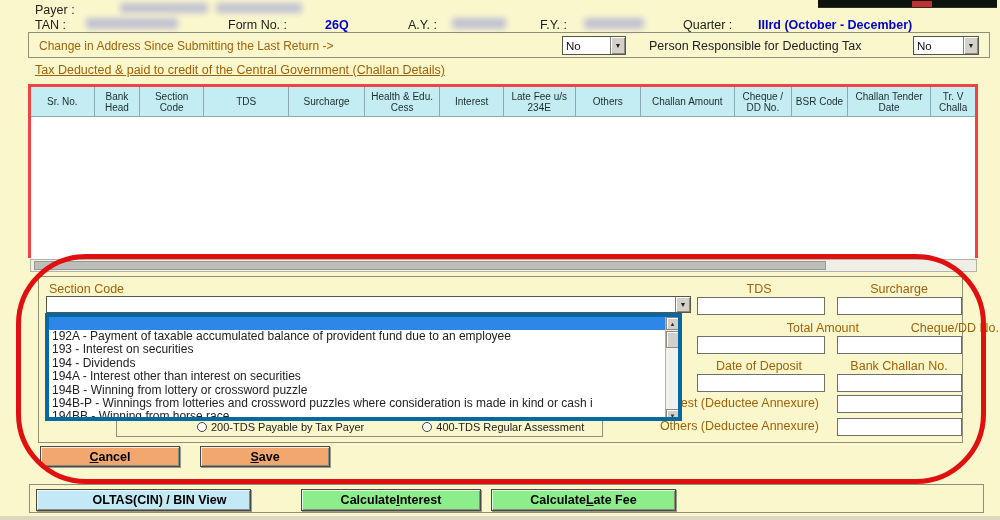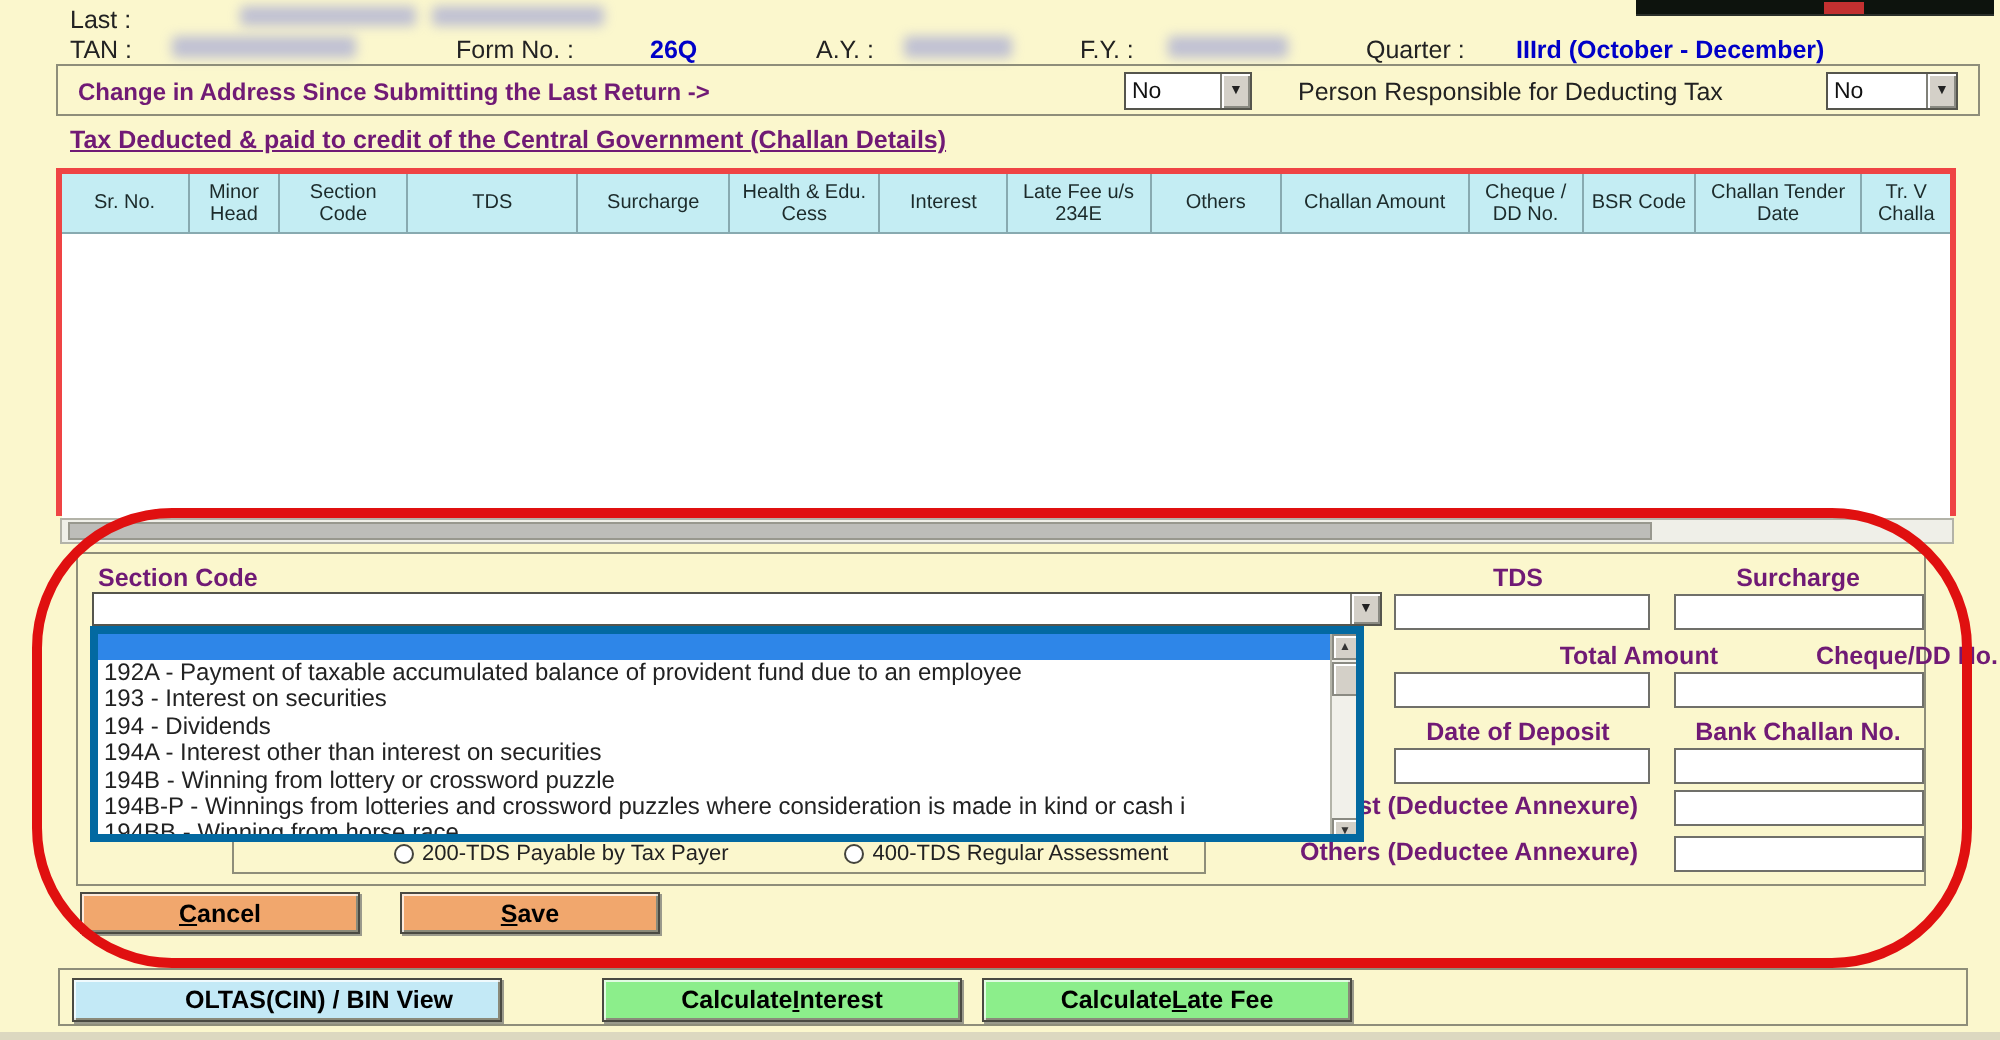--- a/index.html
+++ b/index.html
@@ -1,20 +1,20 @@
 <!DOCTYPE html>
 <html><head>
 <meta charset="utf-8">
 <style>
   * { margin:0; padding:0; box-sizing:border-box; }
   html,body { width:1000px; height:520px; }
   body { font-family:"Liberation Sans","DejaVu Sans",sans-serif; background:#fbf7cd; }
   #app { position:relative; width:1000px; height:520px; background:#fbf7cd; overflow:hidden; }
   .abs { position:absolute; }
-  .lbl { font-weight:bold; color:#701a75; font-size:12.5px; white-space:nowrap; }
+  .lbl { font-weight:normal; color:#a16207; font-size:12.5px; white-space:nowrap; }
   .plain { color:#222; font-size:12.5px; white-space:nowrap; }
   .blue { color:#0000c8; font-weight:bold; }
   .boxed { border:1px solid #8e8e7a; }
   .input { background:#fff; border:1px solid #70706a; }
   .redacted { background:#8f94d8; filter:blur(3px); opacity:.55; border-radius:2px; }
   .select { background:#fff; border:1px solid #55554d; display:flex; align-items:center; font-size:11.5px; color:#111; }
   .select .val { flex:1; padding-left:3px; }
   .drop-btn { width:15px; height:100%; background:#d4d0c8; border-left:1px solid #808078;
               display:flex; align-items:center; justify-content:center; font-size:7px; color:#222;
               box-shadow:inset 1px 1px 0 #fff, inset -1px -1px 0 #8a8a82; }
@@ -53,21 +53,21 @@
 </style>
 </head>
 <body>
 
 <div id="app">
 
   <div class="abs" style="left:818px; top:0; width:179px; height:8px; background:#0d130d; border-bottom:1px solid #2a2f2a;">
     <div class="abs" style="left:94px; top:1px; width:20px; height:6px; background:#c23030;"></div>
   </div>
 
-  <div class="abs plain" style="left:35px; top:3px;">Last :</div>
+  <div class="abs plain" style="left:35px; top:3px;">Payer :</div>
   <div class="abs redacted" style="left:120px; top:3px; width:88px; height:10px;"></div>
   <div class="abs redacted" style="left:216px; top:3px; width:86px; height:10px;"></div>
 
   <div class="abs plain" style="left:35px; top:18px;">TAN :</div>
   <div class="abs redacted" style="left:86px; top:18px; width:92px; height:11px;"></div>
 
   <div class="abs plain" style="left:228px; top:18px;">Form No. :</div>
   <div class="abs blue" style="left:325px; top:18px; font-size:12.5px;">26Q</div>
 
   <div class="abs plain" style="left:408px; top:18px;">A.Y. :</div>
@@ -91,21 +91,21 @@
       <span class="val">No</span>
       <span class="drop-btn">▼</span>
     </div>
   </div>
 
   <div class="abs lbl" style="left:35px; top:63px; font-size:12.5px; text-decoration:underline;">Tax Deducted &amp; paid to credit of the Central Government (Challan Details)</div>
 
   <div class="abs" id="challan-table">
     <div id="thead">
         <div class="th">Sr. No.</div>
-        <div class="th">Minor
+        <div class="th">Bank
 Head</div>
         <div class="th">Section
 Code</div>
         <div class="th">TDS</div>
         <div class="th">Surcharge</div>
         <div class="th">Health &amp; Edu.
 Cess</div>
         <div class="th">Interest</div>
         <div class="th">Late Fee u/s
 234E</div>

